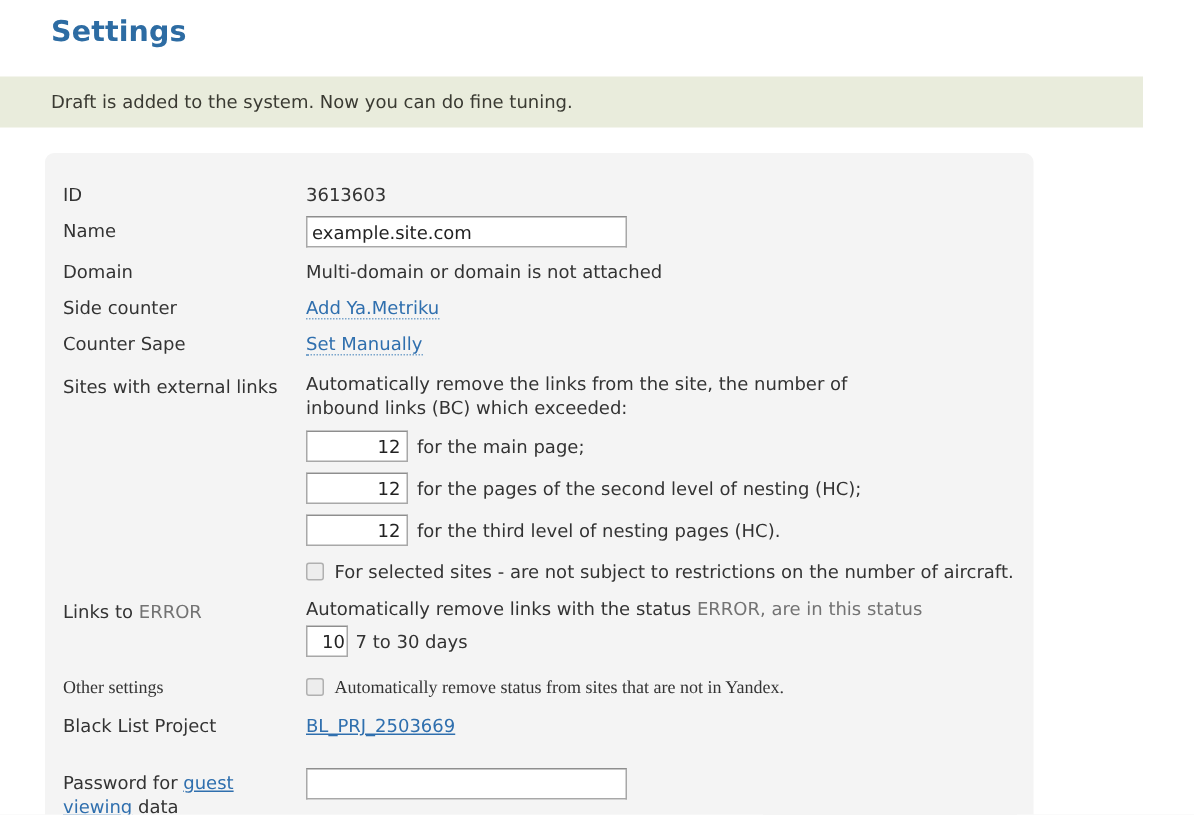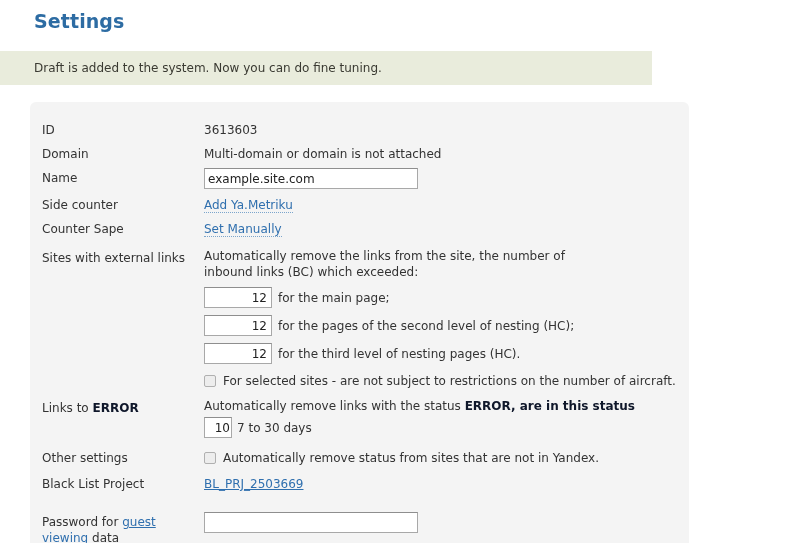--- a/index.html
+++ b/index.html
@@ -22,21 +22,21 @@
     font-size: 19px;
     font-weight: bold;
     padding: 10px 0 0 34px;
     margin: 0;
     letter-spacing: 0.1px;
   }
 
   
   .notice-bar {
     margin-top: 19px;
-    width: 652px;
+    width: 762px;
     background: #e9ecdc;
     color: #3a3a32;
     font-size: 12px;
     padding: 10px 0 10px 34px;
     box-sizing: border-box;
     line-height: 14px;
   }
 
   
   .panel {
@@ -68,22 +68,22 @@
   .lbl.multi { line-height: 16px; padding-top: 2px; }
 
   .val {
     flex: 1;
     font-size: 12px;
     line-height: 20px;
     color: #333333;
   }
 
   .bold-red {
-    color: #0f172a;
-    font-weight: bold;
+    color: #737373;
+    font-weight: normal;
   }
 
   
   a.dotted {
     color: #2f6fae;
     text-decoration: none;
     border-bottom: 1px dotted #7ba5cc;
     cursor: pointer;
   }
   a.solid {
@@ -184,32 +184,32 @@
   <span>Draft is added to the system. Now you can do fine tuning.</span>
 </div>
 
 <div class="panel">
 
   <div class="row">
     <div class="lbl">ID</div>
     <div class="val">3613603</div>
   </div>
 
+  <div class="row" style="margin-bottom:6px;">
+    <div class="lbl">Name</div>
+    <div class="val">
+      <input type="text" class="name-field" value="example.site.com" style="">
+    </div>
+  </div>
+
   <div class="row">
     <div class="lbl">Domain</div>
     <div class="val">Multi-domain or domain is not attached</div>
   </div>
 
-  <div class="row" style="margin-bottom:6px;">
-    <div class="lbl">Name</div>
-    <div class="val">
-      <input type="text" class="name-field" value="example.site.com" style="">
-    </div>
-  </div>
-
   <div class="row">
     <div class="lbl">Side counter</div>
     <div class="val">
       <a class="dotted">Add Ya.Metriku</a>
     </div>
   </div>
 
   <div class="row" style="margin-bottom:9px;">
     <div class="lbl">Counter Sape</div>
     <div class="val">
@@ -255,21 +255,21 @@
       <div class="desc">
         <span>Automatically remove links with the status </span><span class="bold-red">ERROR, are in this status</span>
       </div>
       <div class="err-days-row">
         <input type="text" class="days-field" value="10" style="">
         <span class="after">7 to 30 days</span>
       </div>
     </div>
   </div>
 
-  <div class="row" style="margin-bottom:6px;">
+  <div class="row" style="margin-bottom:6px;font-family:Liberation Serif, serif;">
     <div class="lbl">Other settings</div>
     <div class="val">
       <div class="chk-row" style="margin-top:3px;">
         <span class="chk"></span>
         <span class="chk-label">Automatically remove status from sites that are not in Yandex.</span>
       </div>
     </div>
   </div>
 
   <div class="row" style="margin-bottom:18px;">

